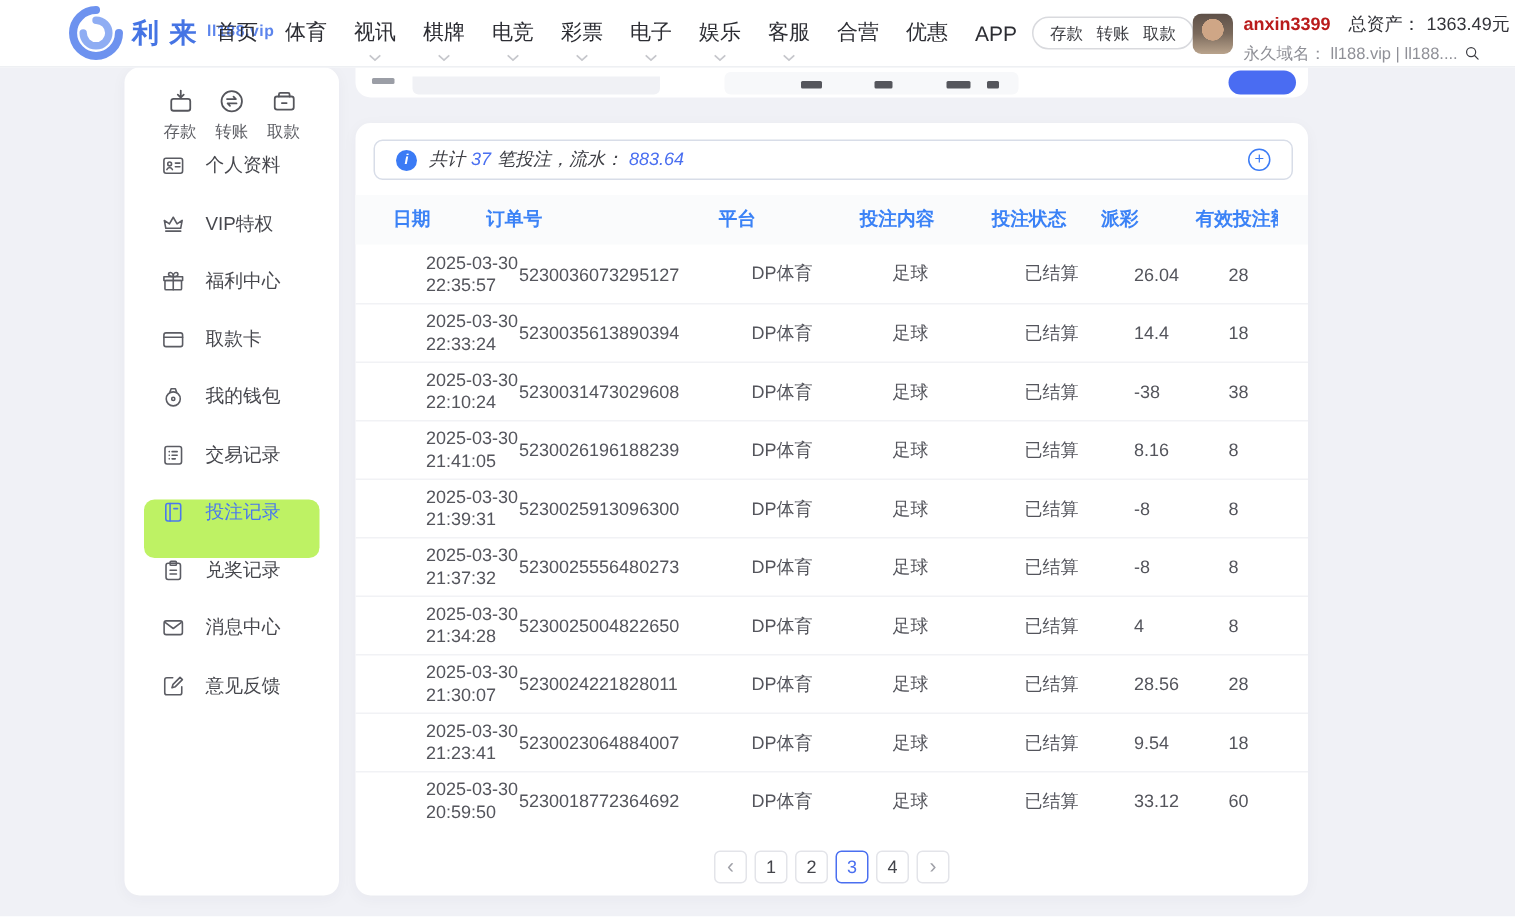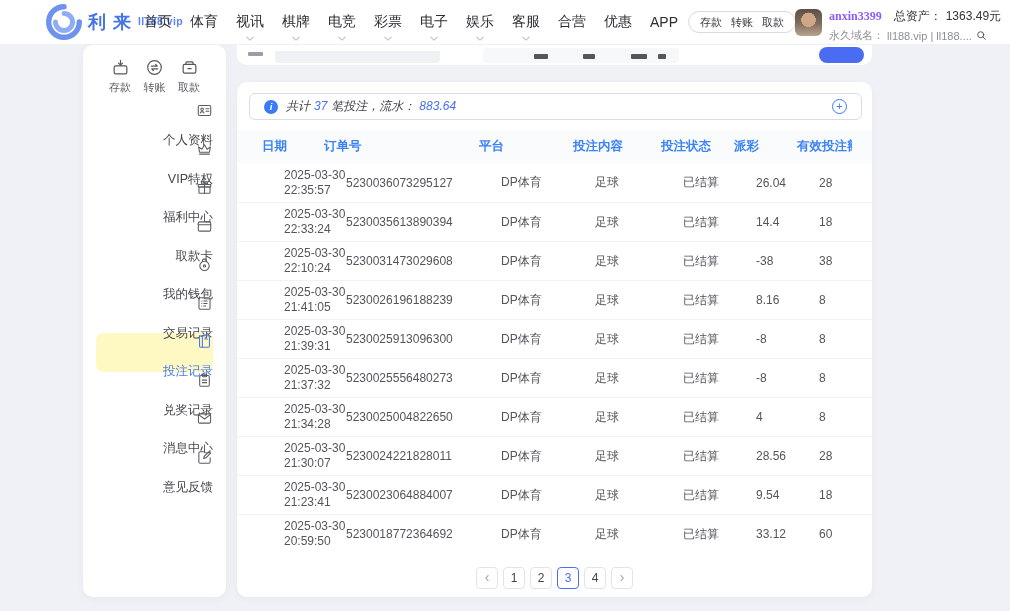--- a/index.html
+++ b/index.html
@@ -19,36 +19,36 @@
   .nav-item{position:relative;height:44px;display:flex;align-items:center;font-size:14px;font-weight:500;color:#2c2d33;cursor:pointer;white-space:nowrap;}
   .nav-item .caret{display:none;position:absolute;left:50%;transform:translateX(-50%);bottom:2px;width:9px;height:6px;color:#c6c7cc;}
   .nav-item.has-dropdown .caret{display:block;}
   .wallet-pill{position:absolute;left:688px;top:11px;height:22px;border:1px solid #d9dade;border-radius:12px;background:#fff;display:flex;align-items:center;gap:9px;padding:0 11px;box-sizing:border-box;}
   .wallet-pill span{font-size:11px;color:#3a3b40;cursor:pointer;white-space:nowrap;}
   .user{position:absolute;left:795px;top:7px;display:flex;gap:7px;}
   .avatar{width:27px;height:27px;border-radius:6px;margin-top:2px;cursor:pointer;
           background:radial-gradient(circle at 50% 40%,#cfa686 0 34%,rgba(0,0,0,0) 35%),linear-gradient(180deg,#5e5048 0%,#7b6a5c 50%,#b9a38c 100%);}
   .user-lines{display:flex;flex-direction:column;gap:3px;padding-top:1px;}
   .user-line1{display:flex;align-items:baseline;gap:12px;white-space:nowrap;}
-  .user-name{font-size:12px;font-weight:700;color:#8b5cf6;font-family:Liberation Serif, serif;}
+  .user-name{font-size:12px;font-weight:700;color:#b91c1c;}
   .user-assets{font-size:12px;color:#33343a;display:flex;gap:4px;}
   .user-line2{display:flex;align-items:center;gap:3px;font-size:11px;color:#8f9097;white-space:nowrap;}
   .search-icon{width:13px;height:13px;color:#3c3d43;cursor:pointer;}
 
   
   .sidebar{position:absolute;left:83px;top:45px;width:143px;height:552px;background:#fff;border-radius:10px;box-shadow:0 2px 10px rgba(40,50,80,.04);}
   .quick{display:flex;justify-content:space-between;padding:13px 20px 0 20px;}
   .quick-item{display:flex;flex-direction:column;align-items:center;gap:3px;cursor:pointer;width:34px;color:#55565c;}
   .quick-item .ico{width:19px;height:19px;}
   .quick-item span{font-size:11px;color:#5d5e64;}
   .menu{margin-top:7px;}
-  .menu-item{height:38.5px;margin:0 13px;border-radius:7px;display:flex;align-items:flex-end;gap:13px;padding-left:11px;cursor:pointer;color:#5b5c63;flex-direction:column;}
+  .menu-item{height:38.5px;margin:0 13px;border-radius:7px;display:flex;align-items:flex-start;gap:13px;padding-left:11px;cursor:pointer;color:#5b5c63;}
   .menu-item .ico{width:17px;height:17px;flex:none;}
   .menu-item span{font-size:12.5px;color:#46474d;}
-  .menu-item.active{background:#fef9c3;color:#4a78ee;}
+  .menu-item.active{background:#bef264;color:#4a78ee;}
   .menu-item.active span{color:#4a78ee;}
 
   
   .filter-card{position:absolute;left:237px;top:45px;width:635px;height:20px;background:#fff;border-radius:0 0 10px 10px;overflow:hidden;}
   .f-frag{position:absolute;background:#9b9ea6;border-radius:1px;}
   .f-input{position:absolute;left:38px;top:6px;width:165px;height:12px;background:#f0f1f5;border-radius:0 0 4px 4px;}
   .f-seg{position:absolute;left:246px;top:3px;width:196px;height:15px;background:#f7f8fa;border-radius:4px;}
   .f-dash{position:absolute;top:9px;height:5px;background:#55565c;border-radius:1px;}
   .f-btn{position:absolute;left:582px;top:2px;width:45px;height:16px;background:#4a6cf2;border-radius:8px;cursor:pointer;}
 

